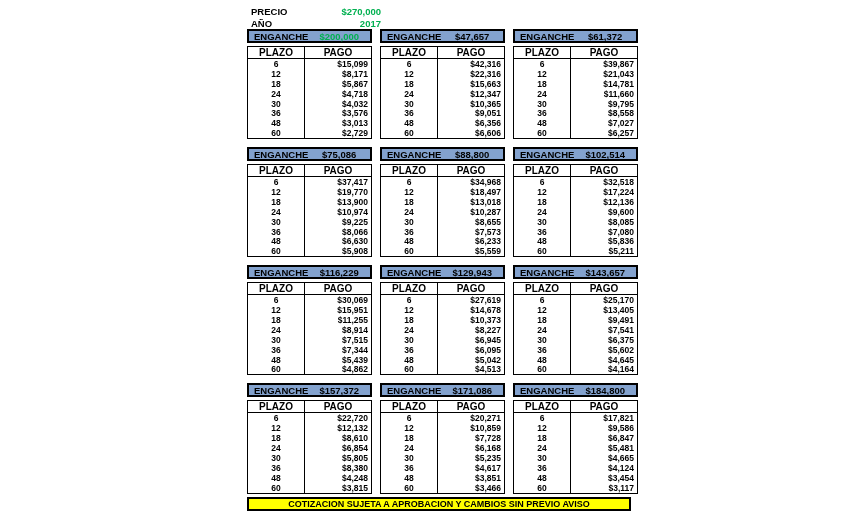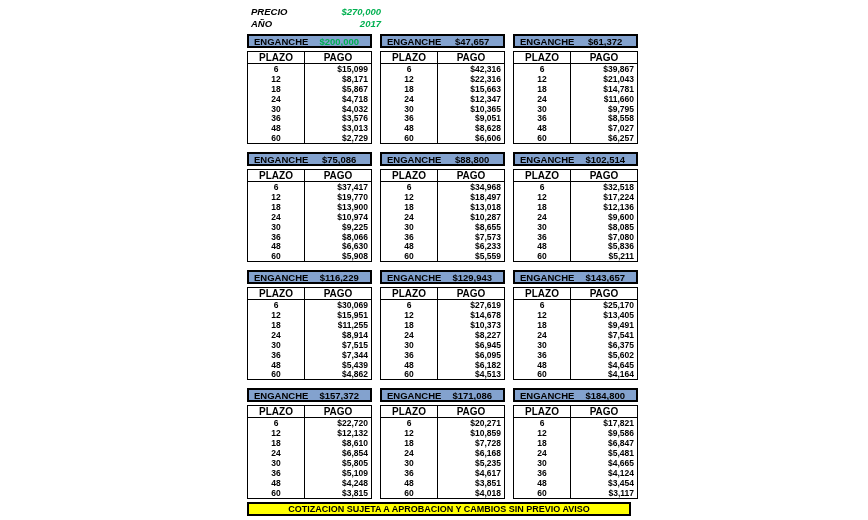--- a/index.html
+++ b/index.html
@@ -7,26 +7,26 @@
     --green:#00B050;
     --header-fill:#83A2CE;
     --footer-bg:#FFFF00;
   }
   *{box-sizing:border-box;margin:0;padding:0;}
   html,body{background:#fff;}
   body{font-family:"Liberation Sans",sans-serif;}
   .page{position:relative;width:868px;height:520px;background:#fff;overflow:hidden;}
   .content{position:absolute;left:247px;top:0;width:384px;}
   .title{margin-top:3px;text-align:center;font-size:15px;font-weight:bold;color:var(--title-color);letter-spacing:.4px;white-space:nowrap;}
-  .info{margin-top:5px;font-size:9.5px;font-weight:bold;color:#000;font-style:italic;}
+  .info{margin-top:5px;font-size:9.5px;font-weight:bold;color:#000;}
   .info-row{display:flex;height:12px;align-items:center;}
   .info-label{width:62px;padding-left:4px;}
   .info-value{width:72px;text-align:right;}
   .green{color:var(--green);}
-  .grid{margin-top:5px;display:grid;grid-template-columns:repeat(3,125px);column-gap:4.5px;row-gap:3px;gap:8px;}
+  .grid{display:grid;grid-template-columns:repeat(3,125px);column-gap:4.5px;row-gap:3px;gap:8px;}
   .card{width:125px;}
   .enganche{height:14px;border:2px solid #000;background:var(--header-fill);display:flex;align-items:center;font-weight:bold;font-size:9.5px;}
   .enganche .lbl{padding-left:5px;}
   .enganche .val{flex:1;text-align:center;}
   .tblbody{margin-top:3px;border:1.5px solid #000;}
   .row{display:flex;height:9.9px;align-items:stretch;font-size:8.5px;font-weight:bold;}
   .thead-row{height:12px;font-size:10px;border-bottom:1.5px solid #000;align-items:flex-end;}
   .cell-plazo{width:57px;border-right:1px solid #000;display:flex;align-items:center;justify-content:center;}
   .cell-pago{flex:1;display:flex;align-items:center;justify-content:flex-end;padding-right:3px;}
   .footer{margin-top:3px;height:14px;border:2px solid #000;background:var(--footer-bg);display:flex;align-items:center;justify-content:center;font-size:9px;font-weight:bold;color:#000;white-space:nowrap;}
@@ -122,21 +122,21 @@
             <div class="row">
               <div class="cell-plazo">30</div>
               <div class="cell-pago">$10,365</div>
             </div>
             <div class="row">
               <div class="cell-plazo">36</div>
               <div class="cell-pago">$9,051</div>
             </div>
             <div class="row">
               <div class="cell-plazo">48</div>
-              <div class="cell-pago">$8,628</div>
+              <div class="cell-pago">$6,356</div>
             </div>
             <div class="row">
               <div class="cell-plazo">60</div>
               <div class="cell-pago">$6,606</div>
             </div>
           </div>
         </div>
         <div class="card">
           <div class="enganche">
             <span class="lbl">ENGANCHE</span>
@@ -386,21 +386,21 @@
             <div class="row">
               <div class="cell-plazo">30</div>
               <div class="cell-pago">$6,945</div>
             </div>
             <div class="row">
               <div class="cell-plazo">36</div>
               <div class="cell-pago">$6,095</div>
             </div>
             <div class="row">
               <div class="cell-plazo">48</div>
-              <div class="cell-pago">$6,182</div>
+              <div class="cell-pago">$5,042</div>
             </div>
             <div class="row">
               <div class="cell-plazo">60</div>
               <div class="cell-pago">$4,513</div>
             </div>
           </div>
         </div>
         <div class="card">
           <div class="enganche">
             <span class="lbl">ENGANCHE</span>
@@ -470,21 +470,21 @@
             <div class="row">
               <div class="cell-plazo">24</div>
               <div class="cell-pago">$6,854</div>
             </div>
             <div class="row">
               <div class="cell-plazo">30</div>
               <div class="cell-pago">$5,805</div>
             </div>
             <div class="row">
               <div class="cell-plazo">36</div>
-              <div class="cell-pago">$5,109</div>
+              <div class="cell-pago">$8,380</div>
             </div>
             <div class="row">
               <div class="cell-plazo">48</div>
               <div class="cell-pago">$4,248</div>
             </div>
             <div class="row">
               <div class="cell-plazo">60</div>
               <div class="cell-pago">$3,815</div>
             </div>
           </div>
@@ -522,21 +522,21 @@
             <div class="row">
               <div class="cell-plazo">36</div>
               <div class="cell-pago">$4,617</div>
             </div>
             <div class="row">
               <div class="cell-plazo">48</div>
               <div class="cell-pago">$3,851</div>
             </div>
             <div class="row">
               <div class="cell-plazo">60</div>
-              <div class="cell-pago">$4,018</div>
+              <div class="cell-pago">$3,466</div>
             </div>
           </div>
         </div>
         <div class="card">
           <div class="enganche">
             <span class="lbl">ENGANCHE</span>
             <span class="val">$184,800</span>
           </div>
           <div class="tblbody">
             <div class="row thead-row">

